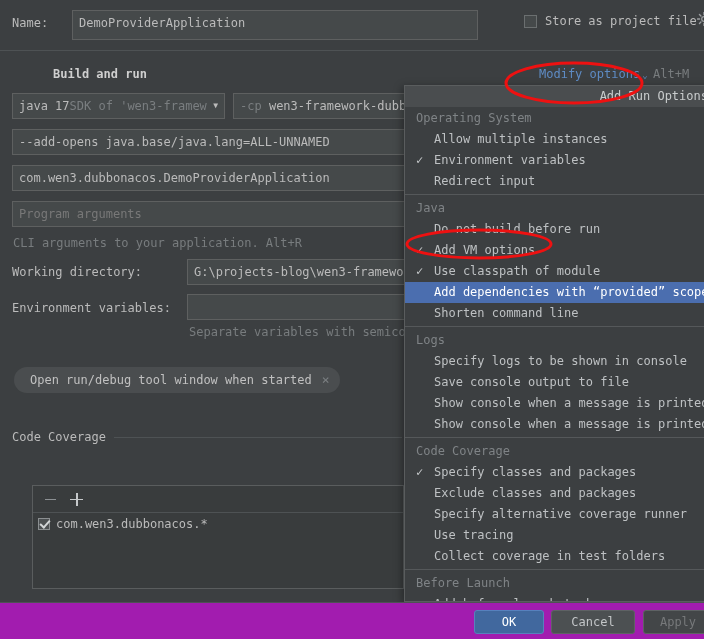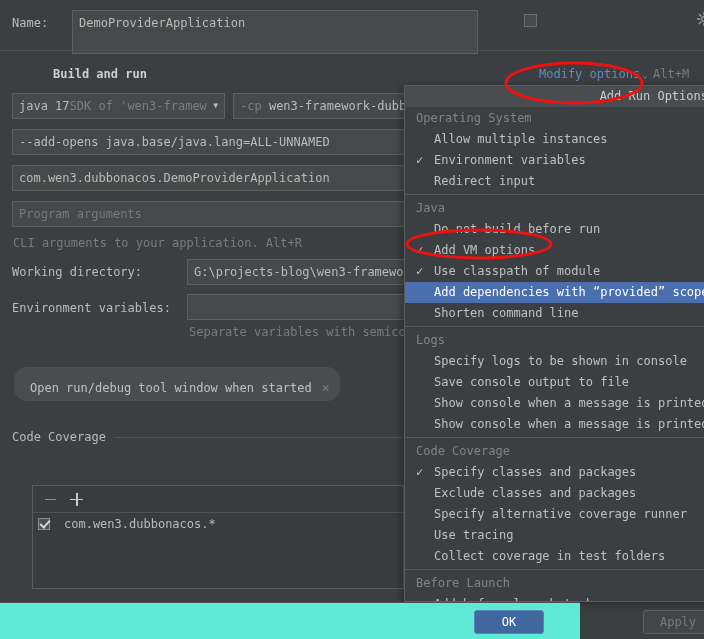--- a/index.html
+++ b/index.html
@@ -31,21 +31,21 @@
     overflow: hidden;
     display: block;
   }
   .field.placeholder { color: #787878; }
   .muted { color: #7a7e80; }
 
   
   .name-label { position: absolute; left: 12px; top: 16px; }
   .name-input {
     position: absolute; left: 72px; top: 10px;
-    width: 406px; height: 44px; line-height: 24px;
+    width: 406px; height: 30px; line-height: 24px;
   }
   .store-row {
     position: absolute; left: 524px; top: 14px;
     display: flex; align-items: center; gap: 8px;
   }
   .cbox {
     width: 13px; height: 13px; box-sizing: border-box;
     border: 1px solid #6b6f70; background: #45494a;
     display: inline-block; position: relative; flex: none;
   }
@@ -82,21 +82,21 @@
   .wd-field  { position: absolute; left: 187px; top: 259px; width: 232px; height: 26px; line-height: 24px; }
   .env-label { position: absolute; left: 12px; top: 301px; }
   .env-field { position: absolute; left: 187px; top: 294px; width: 232px; height: 26px; line-height: 24px; }
   .env-hint  { position: absolute; left: 189px; top: 325px; color: #787c7e; }
 
   
   .chip {
     position: absolute; left: 14px; top: 367px;
     height: 26px; line-height: 26px;
     background: #4a4d4f; border-radius: 13px;
-    padding: 8px 10px 0 16px;
+    padding: 0 10px 0 16px;
     display: flex; align-items: center; gap: 10px;
     color: #c0c0c0; white-space: nowrap;
   }
   .chip-x { color: #7d8184; font-size: 13px; }
 
   
   .cc-head {
     position: absolute; left: 12px; top: 430px;
     display: flex; align-items: center; gap: 8px; width: 390px;
   }
@@ -120,21 +120,21 @@
     color: #9a9da0;
   }
   .icon-minus { width: 11px; height: 1px; background: #8c9093; display: inline-block; }
   .icon-plus { position: relative; width: 13px; height: 13px; display: inline-block; }
   .icon-plus::before, .icon-plus::after {
     content: ""; position: absolute; background: #c6c9cb;
   }
   .icon-plus::before { left: 0; top: 6px; width: 13px; height: 1.5px; }
   .icon-plus::after { left: 6px; top: 0; width: 1.5px; height: 13px; }
   .cov-row {
-    display: flex; align-items: center; gap: 14px;
+    display: flex; align-items: center; gap: 6px;
     padding: 4px 0 0 5px;
   }
   .cov-cbox {
     width: 12px; height: 12px; box-sizing: border-box;
     border: 1px solid #8b8f91; background: #4c5052;
     position: relative; flex: none;
   }
   .cov-cbox::after {
     content: ""; position: absolute; left: 3px; top: -1px;
     width: 4px; height: 8px;
@@ -172,22 +172,22 @@
   }
   .menu-item .tick {
     width: 18px; flex: none; color: #c8cbcd; font-size: 12px;
   }
   .menu-item.sel { background: #4b6eaf; color: #ffffff; }
   .menu-item.sel .tick { color: #ffffff; }
 
   
   .btnbar {
     position: absolute; left: 0; top: 602px;
-    width: 580px; height: 37px;
-    background: #5eead4;
+    width: 704px; height: 37px;
+    background: #a21caf;
     border-top: 1px solid #4e5254;
   }
   .btn {
     position: absolute; top: 7px;
     height: 24px; line-height: 22px;
     box-sizing: border-box;
     border: 1px solid #5e6264;
     border-radius: 3px;
     background: #4c5052;
     color: #c3c6c8;
@@ -212,20 +212,21 @@
 </head>
 <body>
 
 <div class="root">
 
   <div class="name-label">Name:</div>
   <div class="field name-input">DemoProviderApplication</div>
 
   <div class="store-row">
     <span class="cbox"></span>
+    <span>Store as project file</span>
   </div>
 
   <svg class="gear" viewBox="0 0 16 16">
     <circle cx="8" cy="8" r="2.6" fill="none" stroke="#9a9da0" stroke-width="1.4"></circle>
     <g stroke="#9a9da0" stroke-width="1.6" stroke-linecap="round">
       <line x1="8" y1="0.6" x2="8" y2="3"></line>
         <line x1="8" y1="13" x2="8" y2="15.4"></line>
       <line x1="0.6" y1="8" x2="3" y2="8"></line>
         <line x1="13" y1="8" x2="15.4" y2="8"></line>
       <line x1="2.8" y1="2.8" x2="4.5" y2="4.5"></line>
@@ -370,20 +371,21 @@
         <div class="menu-group">Before Launch</div>
         <div class="menu-item">
           <span class="tick"></span>
           <span>Add before launch task</span>
         </div>
       </div>
   </div>
 
   <div class="btnbar">
     <button class="btn primary" id="btn-ok">OK</button>
+    <button class="btn" id="btn-cancel">Cancel</button>
     <button class="btn disabled" id="btn-apply">Apply</button>
   </div>
 
   <svg class="ink" id="ink-modify" width="150" height="50" viewBox="0 0 150 50">
     <ellipse cx="75" cy="25" rx="68" ry="20" fill="none" stroke="#ee1111" stroke-width="3"></ellipse>
   </svg>
   <svg class="ink" id="ink-vm" width="160" height="36" viewBox="0 0 160 36">
     <ellipse cx="76" cy="18" rx="72" ry="14" fill="none" stroke="#ee1111" stroke-width="3"></ellipse>
   </svg>
 

